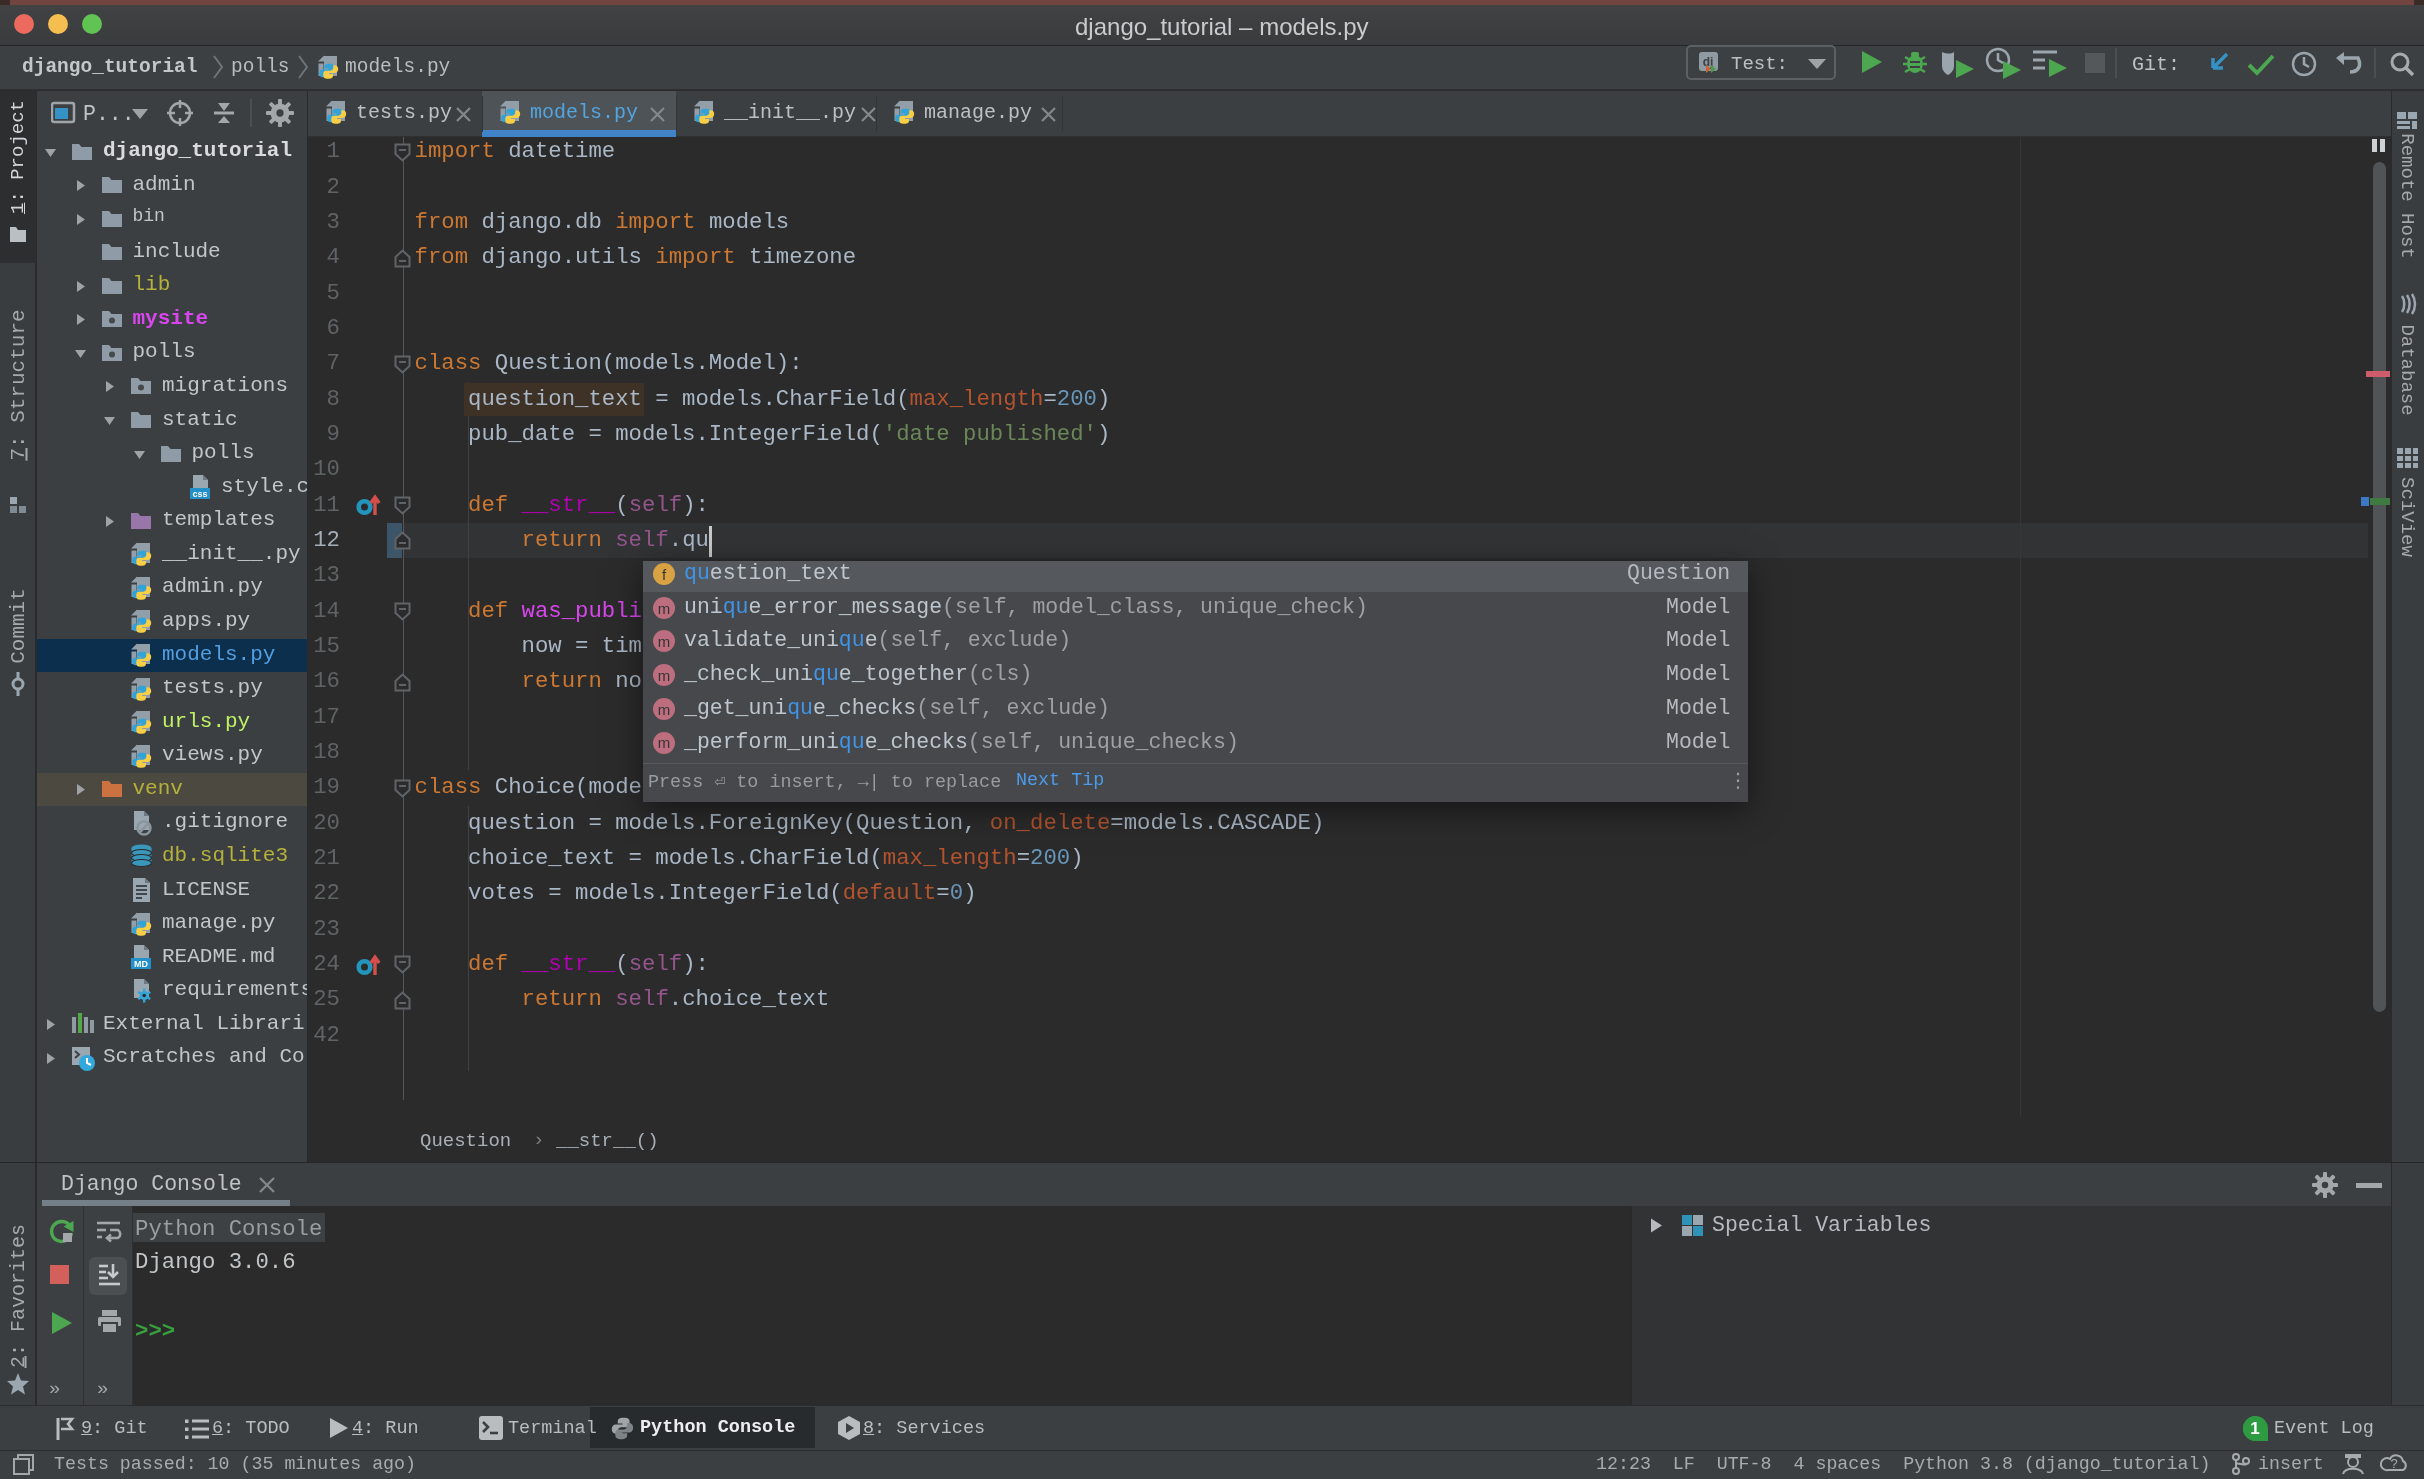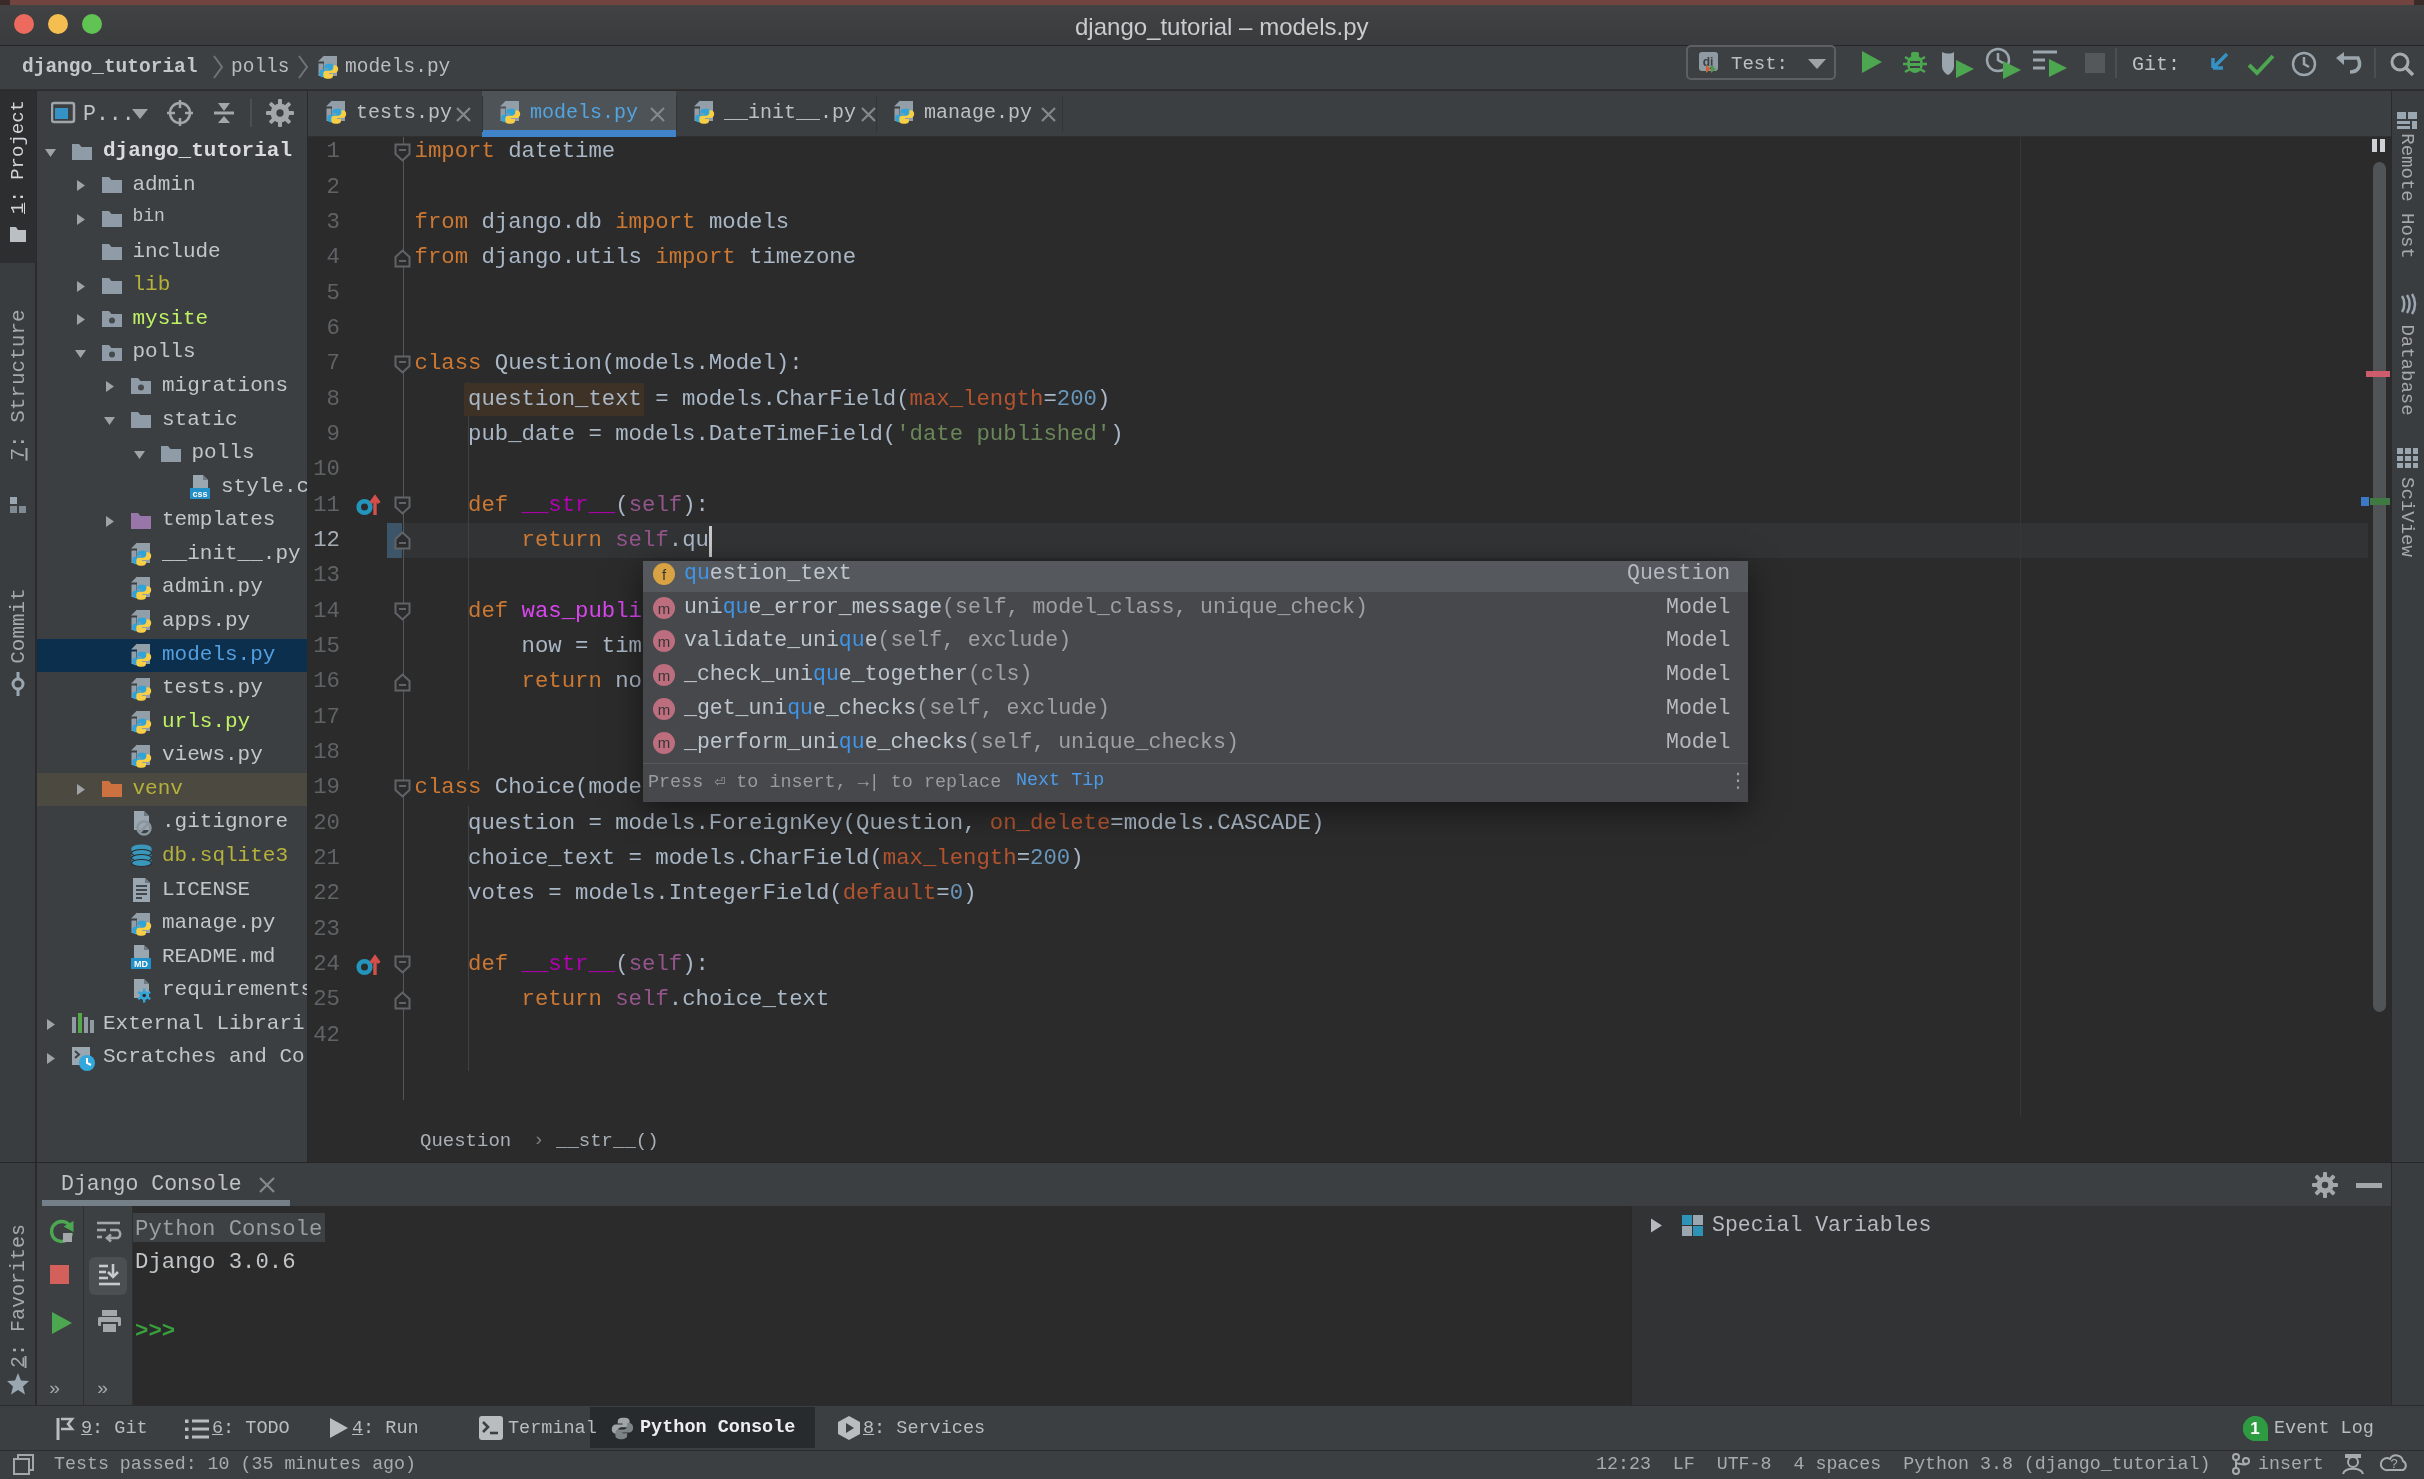--- a/index.html
+++ b/index.html
@@ -229,21 +229,21 @@
         <path d="M2 5 h7 l2.5 3 H22 v13 H2 z" fill="#8F9CA8"></path>
       </svg>
 <div class="abs mono" style="left:95.5px;top:182.3px;font-size:21px;font-weight:normal;color:#B5B13B;white-space:pre">lib</div>
 <svg class="abs" style="left:35.5px;top:221.35000000000002px" width="15" height="15" viewBox="0 0 15 15">
         <path d="M4 2 L12 7.5 L4 13 z" fill="#9fa3a6"></path>
       </svg>
 <svg class="abs" style="left:62.5px;top:215.35000000000002px" width="24" height="24" viewBox="0 0 24 24">
         <path d="M2 5 h7 l2.5 3 H22 v13 H2 z" fill="#8F9CA8"></path>
         <circle cx="12" cy="14.5" r="3" fill="#46494b"></circle>
       </svg>
-<div class="abs mono" style="left:95.5px;top:215.9px;font-size:21px;font-weight:normal;color:#bef264;white-space:pre">mysite</div>
+<div class="abs mono" style="left:95.5px;top:215.9px;font-size:21px;font-weight:bold;color:#d946ef;white-space:pre">mysite</div>
 <svg class="abs" style="left:35.5px;top:254.92000000000002px" width="15" height="15" viewBox="0 0 15 15">
         <path d="M2 4 L13 4 L7.5 12 z" fill="#9fa3a6"></path>
       </svg>
 <svg class="abs" style="left:62.5px;top:248.92000000000002px" width="24" height="24" viewBox="0 0 24 24">
         <path d="M2 5 h7 l2.5 3 H22 v13 H2 z" fill="#8F9CA8"></path>
         <circle cx="12" cy="14.5" r="3" fill="#46494b"></circle>
       </svg>
 <div class="abs mono" style="left:95.5px;top:249.4px;font-size:21px;font-weight:normal;color:#c2c6c9;white-space:pre">polls</div>
 <svg class="abs" style="left:65.0px;top:288.49px" width="15" height="15" viewBox="0 0 15 15">
         <path d="M4 2 L12 7.5 L4 13 z" fill="#9fa3a6"></path>
@@ -508,21 +508,21 @@
 <div class="abs" style="left:464px;top:383px;width:180px;height:33px;background:#3e3226"></div>
 <div class="abs" style="left:387px;top:523px;width:15px;height:35px;background:#3d5568"></div>
 <pre class="abs" style="left:414.5px;top:134.4px;font-size:22.3px;line-height:35.33px"><span style="color:#CC7832">import</span><span style="color:#A9B7C6"> datetime</span>
 
 <span style="color:#CC7832">from</span><span style="color:#A9B7C6"> django.db </span><span style="color:#CC7832">import</span><span style="color:#A9B7C6"> models</span>
 <span style="color:#CC7832">from</span><span style="color:#A9B7C6"> django.utils </span><span style="color:#CC7832">import</span><span style="color:#A9B7C6"> timezone</span>
 
 
 <span style="color:#CC7832">class</span><span style="color:#A9B7C6"> Question(models.Model):</span>
 <span style="color:#A9B7C6">    question_text = models.CharField(</span><span style="color:#B3542F">max_length</span><span style="color:#A9B7C6">=</span><span style="color:#6897BB">200</span><span style="color:#A9B7C6">)</span>
-<span style="color:#A9B7C6">    pub_date = models.DateTimeField(</span><span style="color:#6A8759">'date published'</span><span style="color:#A9B7C6">)</span>
+<span style="color:#A9B7C6">    pub_date = models.IntegerField(</span><span style="color:#6A8759">'date published'</span><span style="color:#A9B7C6">)</span>
 
 <span style="color:#A9B7C6">    </span><span style="color:#CC7832">def</span><span style="color:#A9B7C6"> </span><span style="color:#B200B2">__str__</span><span style="color:#A9B7C6">(</span><span style="color:#94558D">self</span><span style="color:#A9B7C6">):</span>
 <span style="color:#A9B7C6">        </span><span style="color:#CC7832">return</span><span style="color:#A9B7C6"> </span><span style="color:#94558D">self</span><span style="color:#A9B7C6">.qu</span>
 
 <span style="color:#A9B7C6">    </span><span style="color:#CC7832">def</span><span style="color:#A9B7C6"> </span><span style="color:#d946ef">was_publi</span>
 <span style="color:#A9B7C6">        now = tim</span>
 <span style="color:#A9B7C6">        </span><span style="color:#CC7832">return</span><span style="color:#A9B7C6"> no</span>
 
 
 <span style="color:#CC7832">class</span><span style="color:#A9B7C6"> Choice(mode</span>

